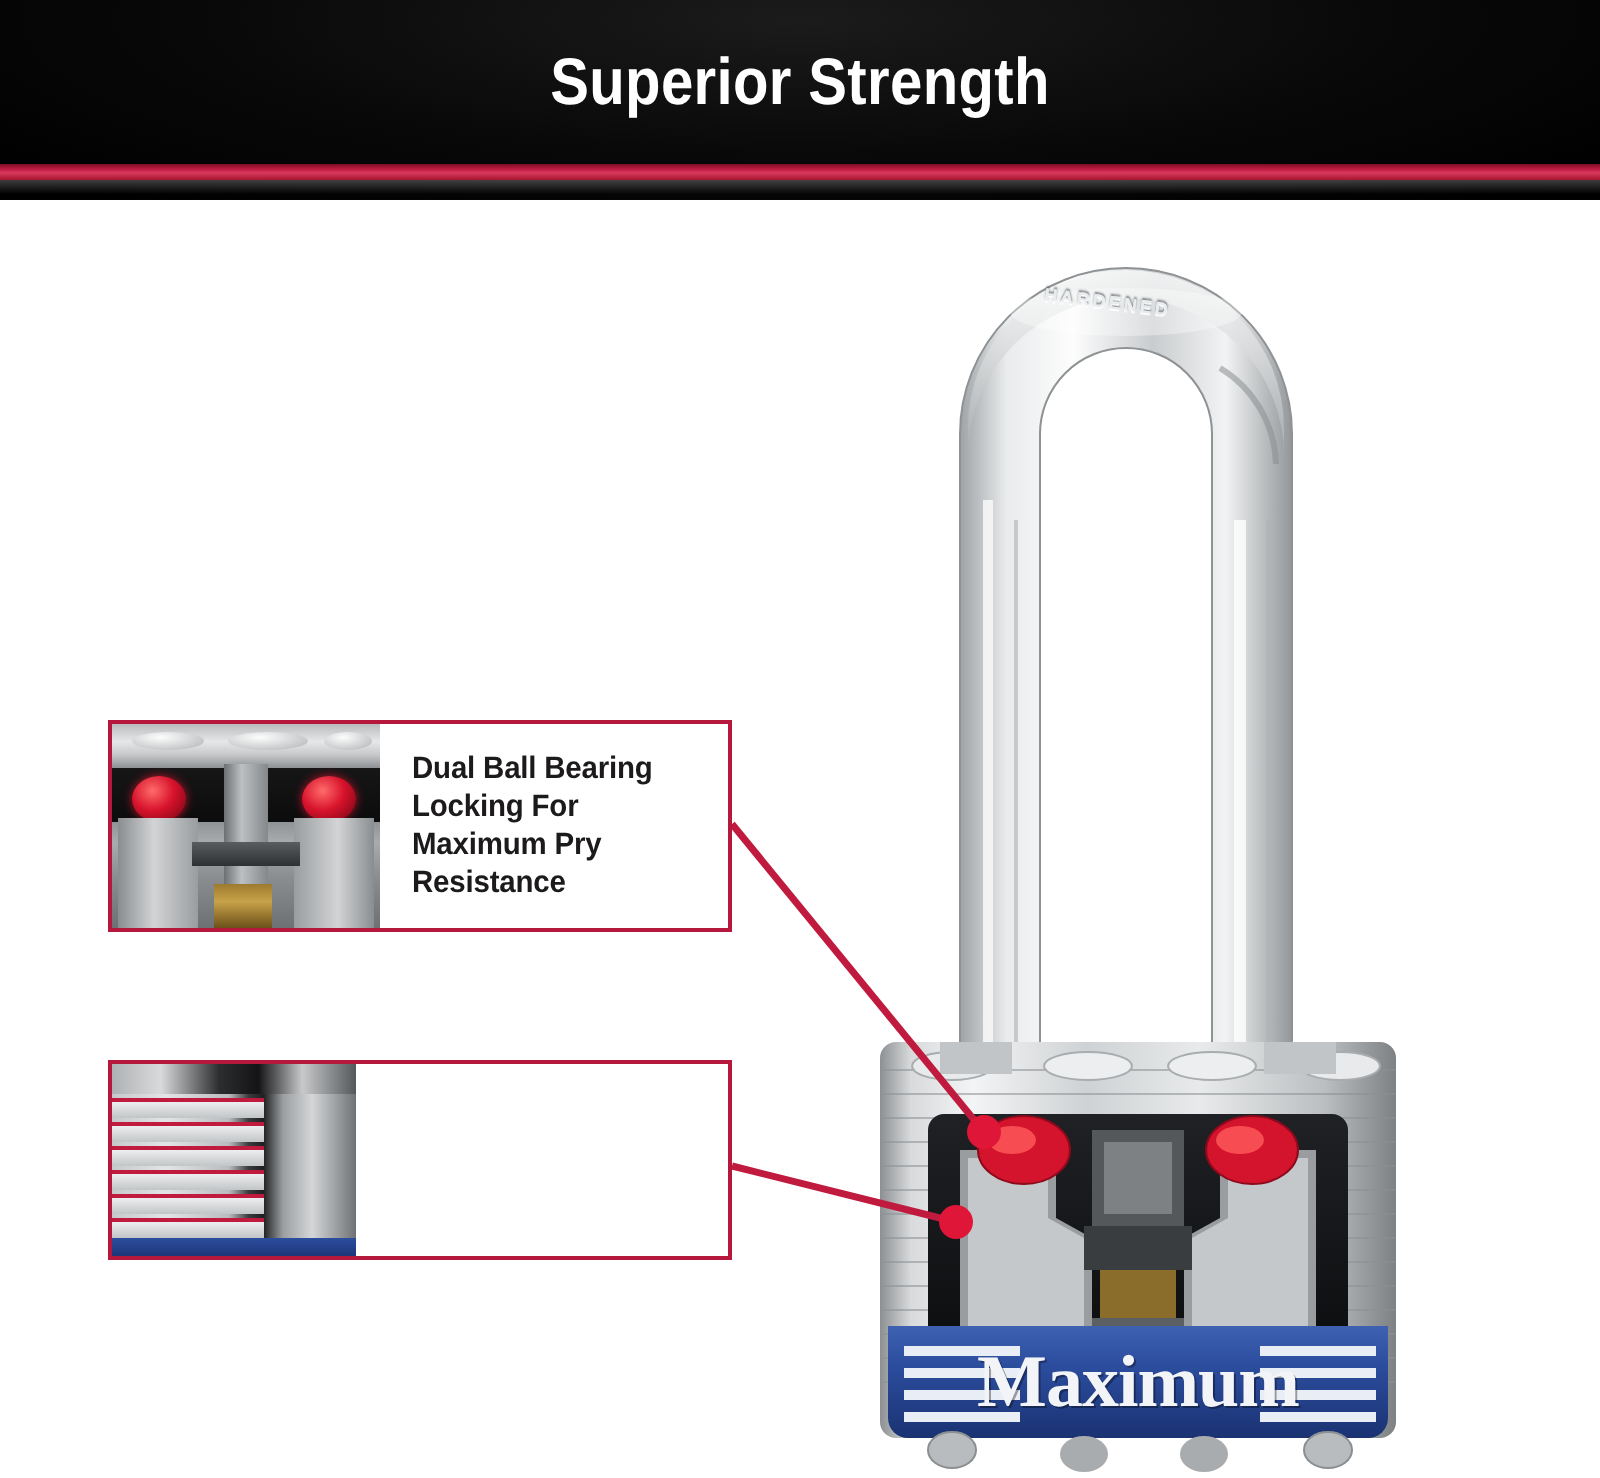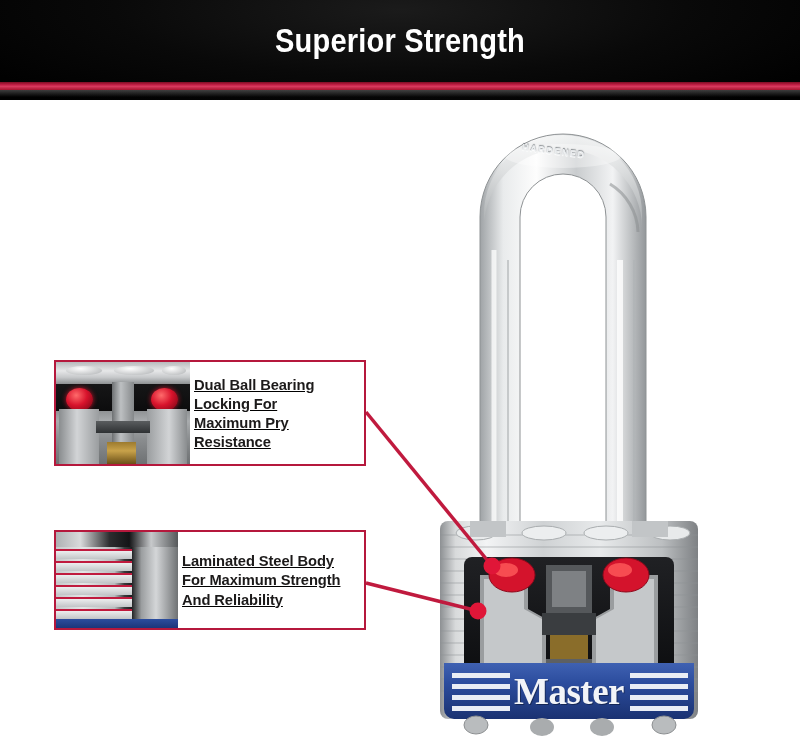--- a/index.html
+++ b/index.html
@@ -25,21 +25,21 @@
 
   
   .callout{position:absolute;border:2px solid #b5183c;background:#fff;
            box-sizing:border-box;display:flex;align-items:stretch;}
   #callout-1{left:54px;top:360px;width:312px;height:106px;}
   #callout-2{left:54px;top:530px;width:312px;height:100px;}
   .callout-thumb{position:relative;overflow:hidden;flex:0 0 auto;}
   #callout-1 .callout-thumb{width:134px;}
   #callout-2 .callout-thumb{width:122px;}
   .callout-text{flex:1 1 auto;display:flex;align-items:center;
-     padding-left:4px;padding-right:6px;text-decoration:underline;}
+     padding-left:16px;padding-right:6px;}
   .callout-text span{display:block;color:#1c1a1a;font-weight:bold;
      font-size:15.5px;line-height:1.23;letter-spacing:-.1px;
      font-family:"Liberation Sans Narrow","Liberation Sans",sans-serif;
      transform:scaleX(.95);transform-origin:0 50%;white-space:pre-line;}
 
   
   .t1-bg{position:absolute;inset:0;background:
       linear-gradient(to bottom,#c9cbcc 0%,#dfe0e1 14%,#9fa2a4 20%,#2a2a2c 22%,
         #1b1b1d 40%,#7e8183 41%,#a9acae 58%,#8b8e90 75%,#6e7173 100%);}
   .t1-top{position:absolute;left:0;top:0;width:100%;height:22%;
@@ -216,21 +216,21 @@
           <rect x="196" y="193" width="58" height="5"></rect>
       </g>
 
       <g>
         <ellipse cx="42" cy="212" rx="12" ry="9" fill="#b9bcbe" stroke="#8c8f91"></ellipse>
         <ellipse cx="108" cy="214" rx="12" ry="9" fill="#a9acae" stroke="#83868 8"></ellipse>
         <ellipse cx="168" cy="214" rx="12" ry="9" fill="#a9acae" stroke="#83868 8"></ellipse>
         <ellipse cx="230" cy="212" rx="12" ry="9" fill="#b9bcbe" stroke="#8c8f91"></ellipse>
       </g>
     </svg>
-    <div class="master-word" style="top:157px;">Master</div>
+    <div class="master-word" style="top:157px;">Maximum</div>
   </div>
 </div>
 
 <svg class="pointers">
   <line x1="366" y1="412" x2="492" y2="566" stroke="#c01a3e" stroke-width="3.5"></line>
   <circle cx="492" cy="566" r="8.5" fill="#e01638"></circle>
   <line x1="366" y1="583" x2="478" y2="611" stroke="#c01a3e" stroke-width="3.5"></line>
   <circle cx="478" cy="611" r="8.5" fill="#e01638"></circle>
 </svg>
 
@@ -270,18 +270,13 @@
       <div class="t2-lam" style="top:41px;width:62%;"></div>
     <div class="t2-layer" style="top:54px;"></div>
       <div class="t2-lam" style="top:53px;width:62%;"></div>
     <div class="t2-layer" style="top:66px;"></div>
       <div class="t2-lam" style="top:65px;width:62%;"></div>
     <div class="t2-layer" style="top:78px;"></div>
       <div class="t2-lam" style="top:77px;width:62%;"></div>
     <div class="t2-lam" style="top:88px;width:62%;"></div>
     <div class="t2-blue"></div>
   </div>
-  <div class="callout-text">
-    <span>Laminated Steel Body
-For Maximum Strength
-And Reliability</span>
-  </div>
 </div>
 
 </body></html>

